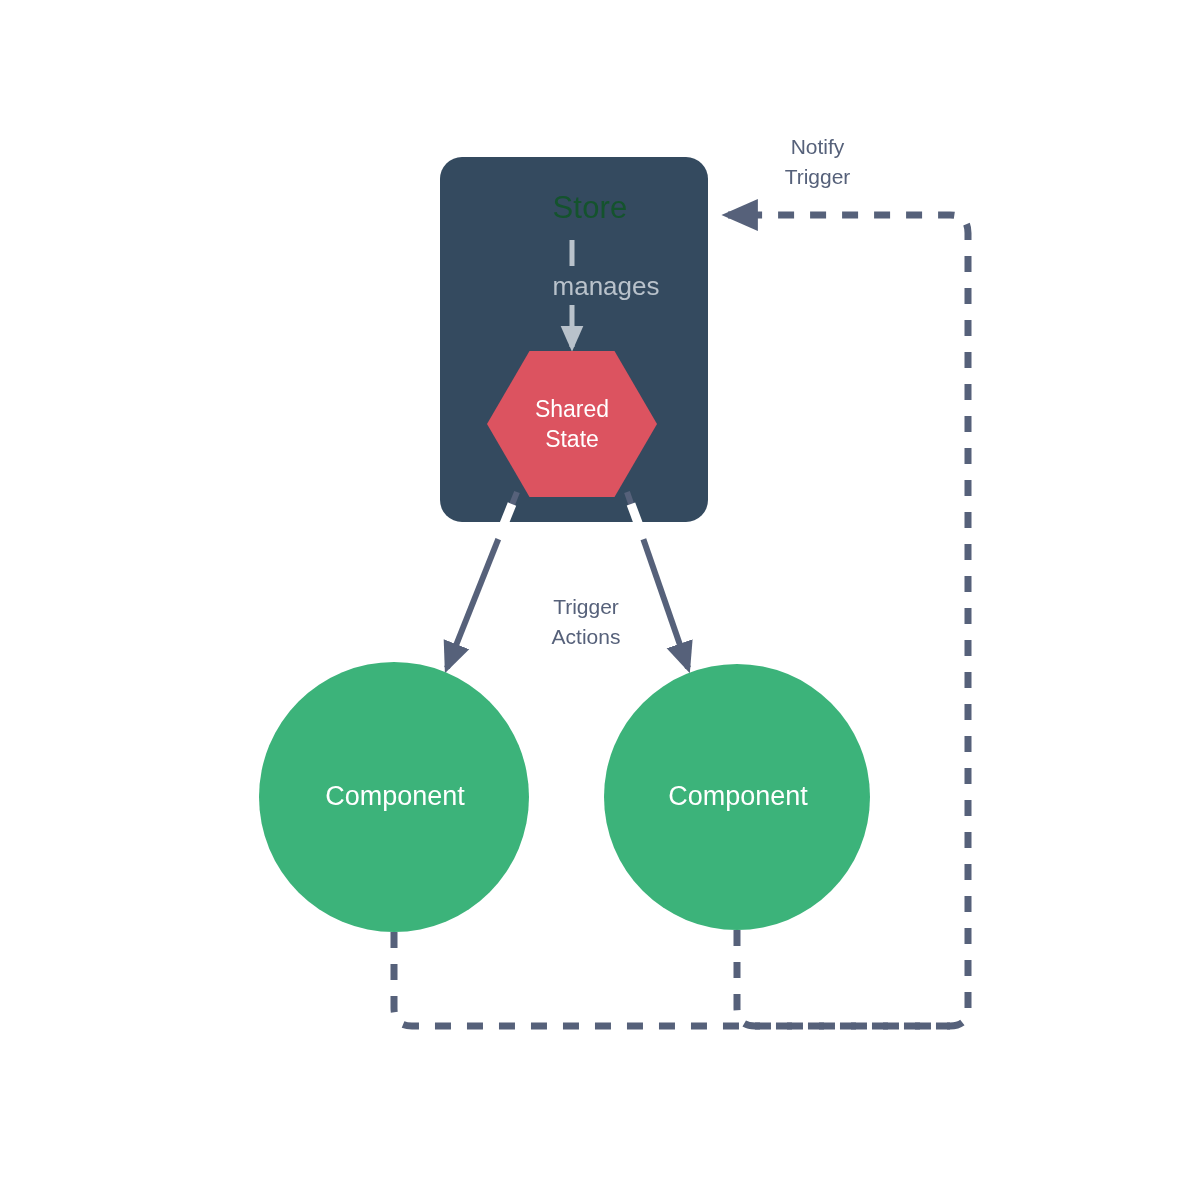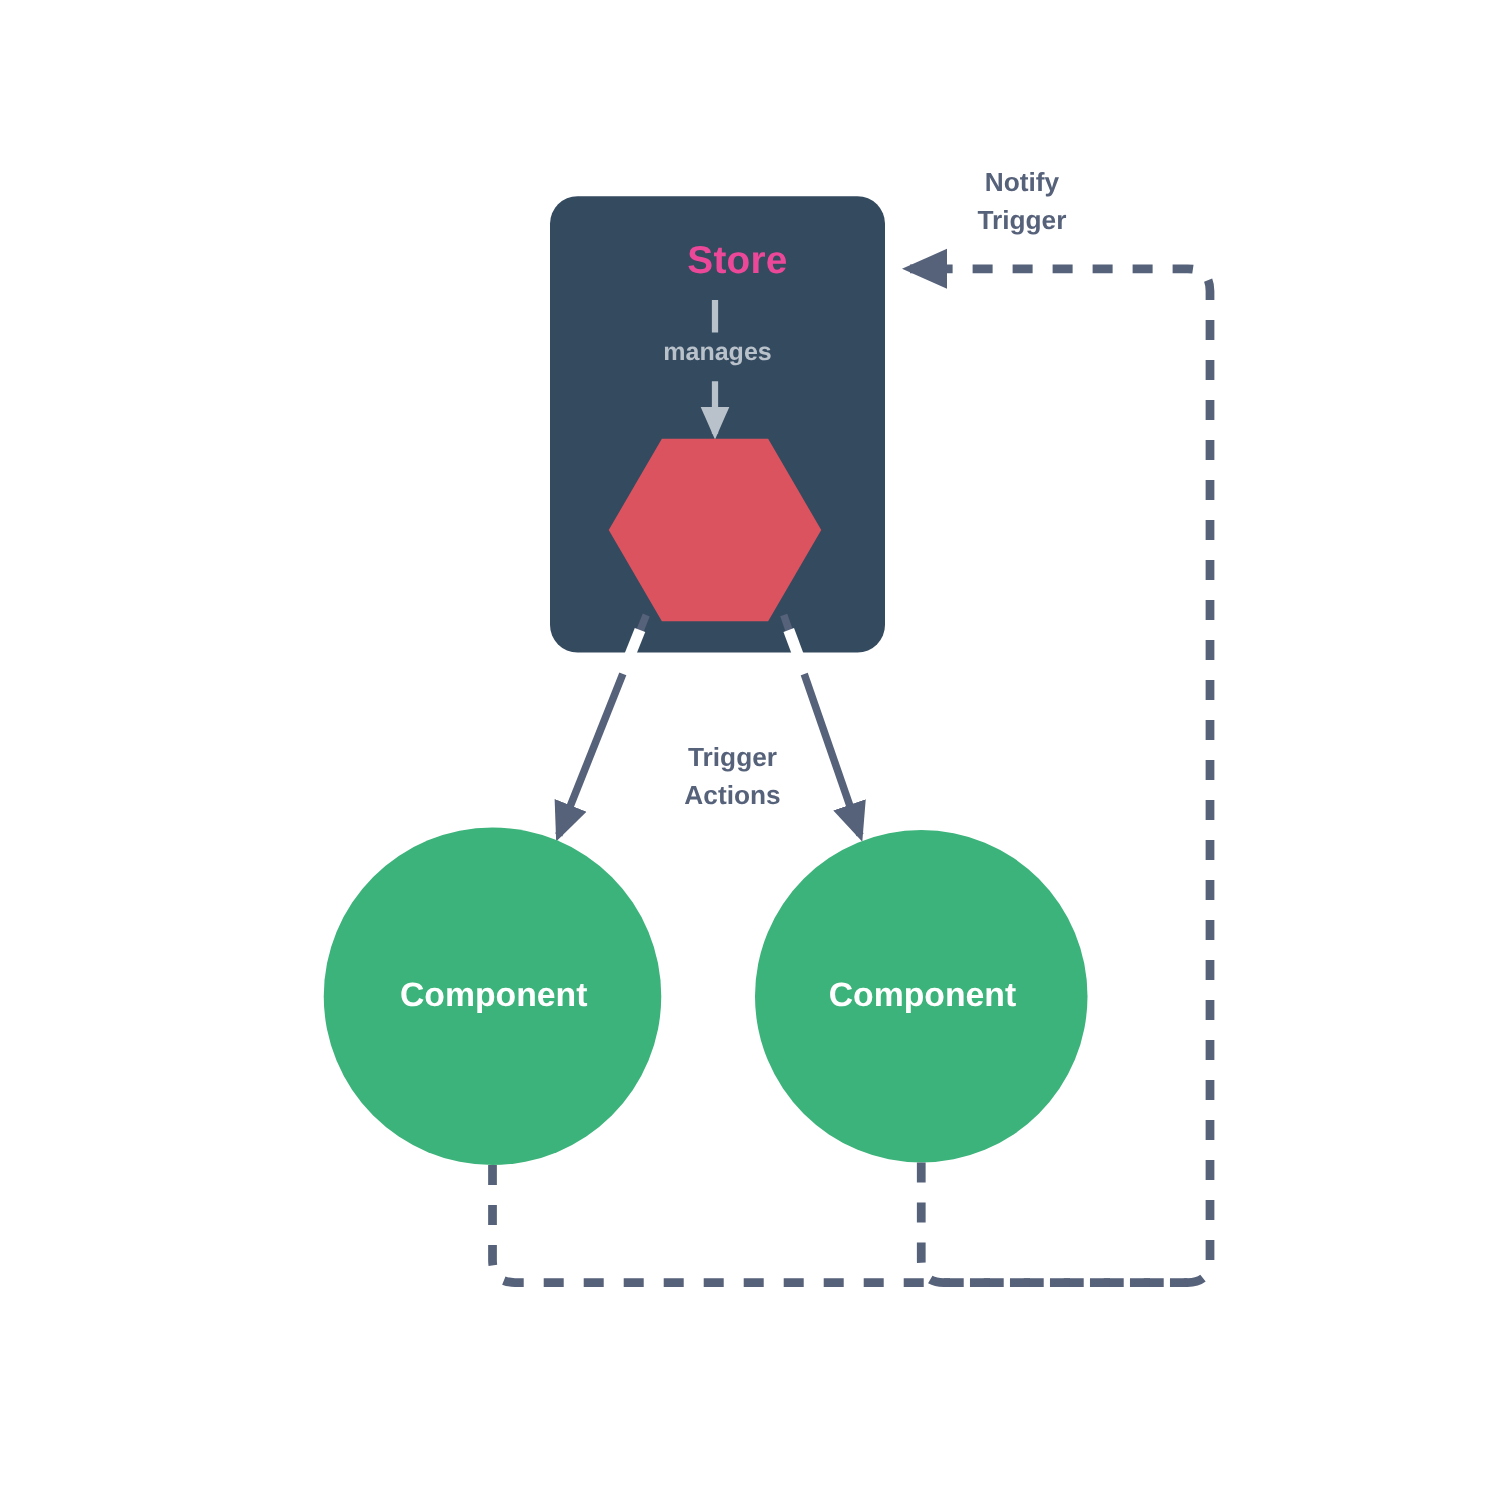--- a/index.html
+++ b/index.html
@@ -24,37 +24,38 @@
     top: 0;
     left: 0;
     width: 1200px;
     height: 1200px;
   }
   .lbl {
     position: absolute;
     text-align: center;
     white-space: pre;
     line-height: 1.18;
-    font-weight: bold;
+    font-weight: normal;
     pointer-events: none;
   }
   #store-label {
     left: 440px;
     top: 190px;
     width: 300px;
     font-size: 31px;
-    color: #ec4899;
+    color: #14532d;
     letter-spacing: 0.2px;
   }
   #manages-label {
     left: 440px;
     top: 271px;
     width: 268px;
-    font-size: 20px;
+    font-size: 26px;
     color: #b9c2cb;
+    padding-left: 32px;
   }
   #shared-state-label {
     left: 487px;
     top: 394px;
     width: 170px;
     font-size: 23px;
     color: #ffffff;
     line-height: 1.32;
   }
   #component-left-label {
@@ -121,20 +122,21 @@
 
     <path d="M 394 932 L 394 1008 Q 394 1026 412 1026 L 950 1026 Q 968 1026 968 1008 L 968 233 Q 968 215 950 215 L 728 215" fill="none" stroke="#56617a" stroke-width="7" stroke-dasharray="16 16" stroke-linecap="butt" marker-end="url(#arrow-slate)"></path>
 
     <path d="M 737 930 L 737 1008 Q 737 1026 755 1026 L 950 1026" fill="none" stroke="#56617a" stroke-width="7" stroke-dasharray="16 16" stroke-linecap="butt"></path>
   </svg>
 
   <div class="lbl" id="store-label">Store</div>
 
   <div class="lbl" id="manages-label">manages</div>
 
+  <div class="lbl" id="shared-state-label"><span>Shared</span><br><span>State</span></div>
 
   <div class="lbl" id="component-left-label">Component</div>
 
   <div class="lbl" id="component-right-label">Component</div>
 
   <div class="lbl" id="trigger-updates-label"><span>Trigger</span><br><span>Actions</span></div>
 
   <div class="lbl" id="notify-actions-label"><span>Notify</span><br><span>Trigger</span></div>
 
 </div>

